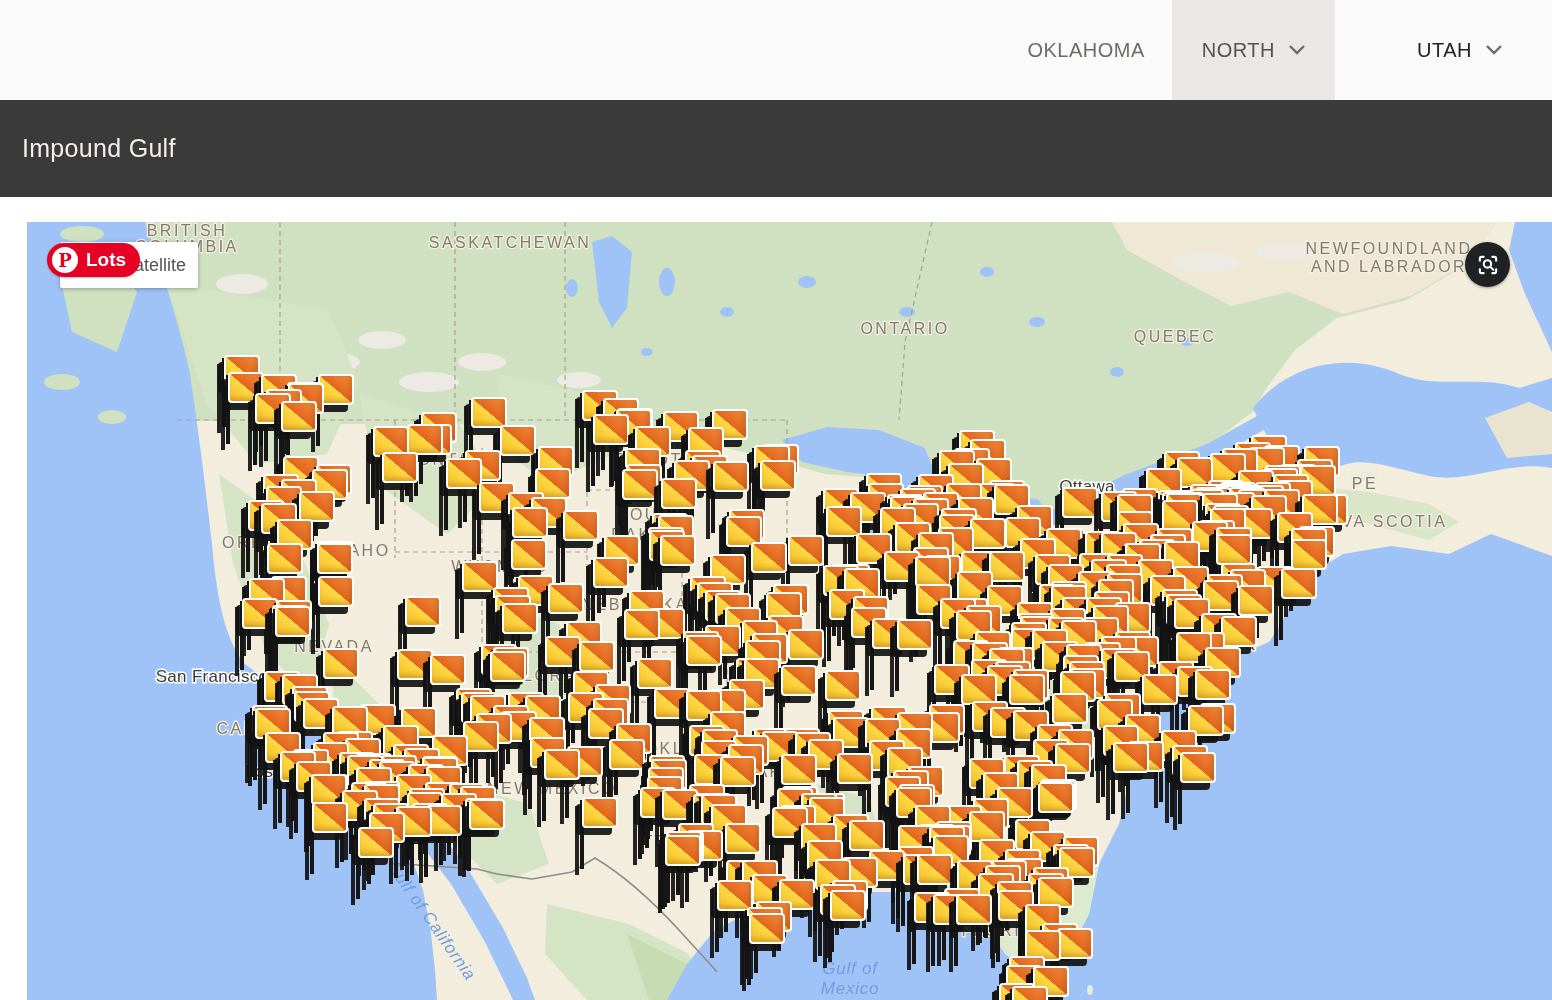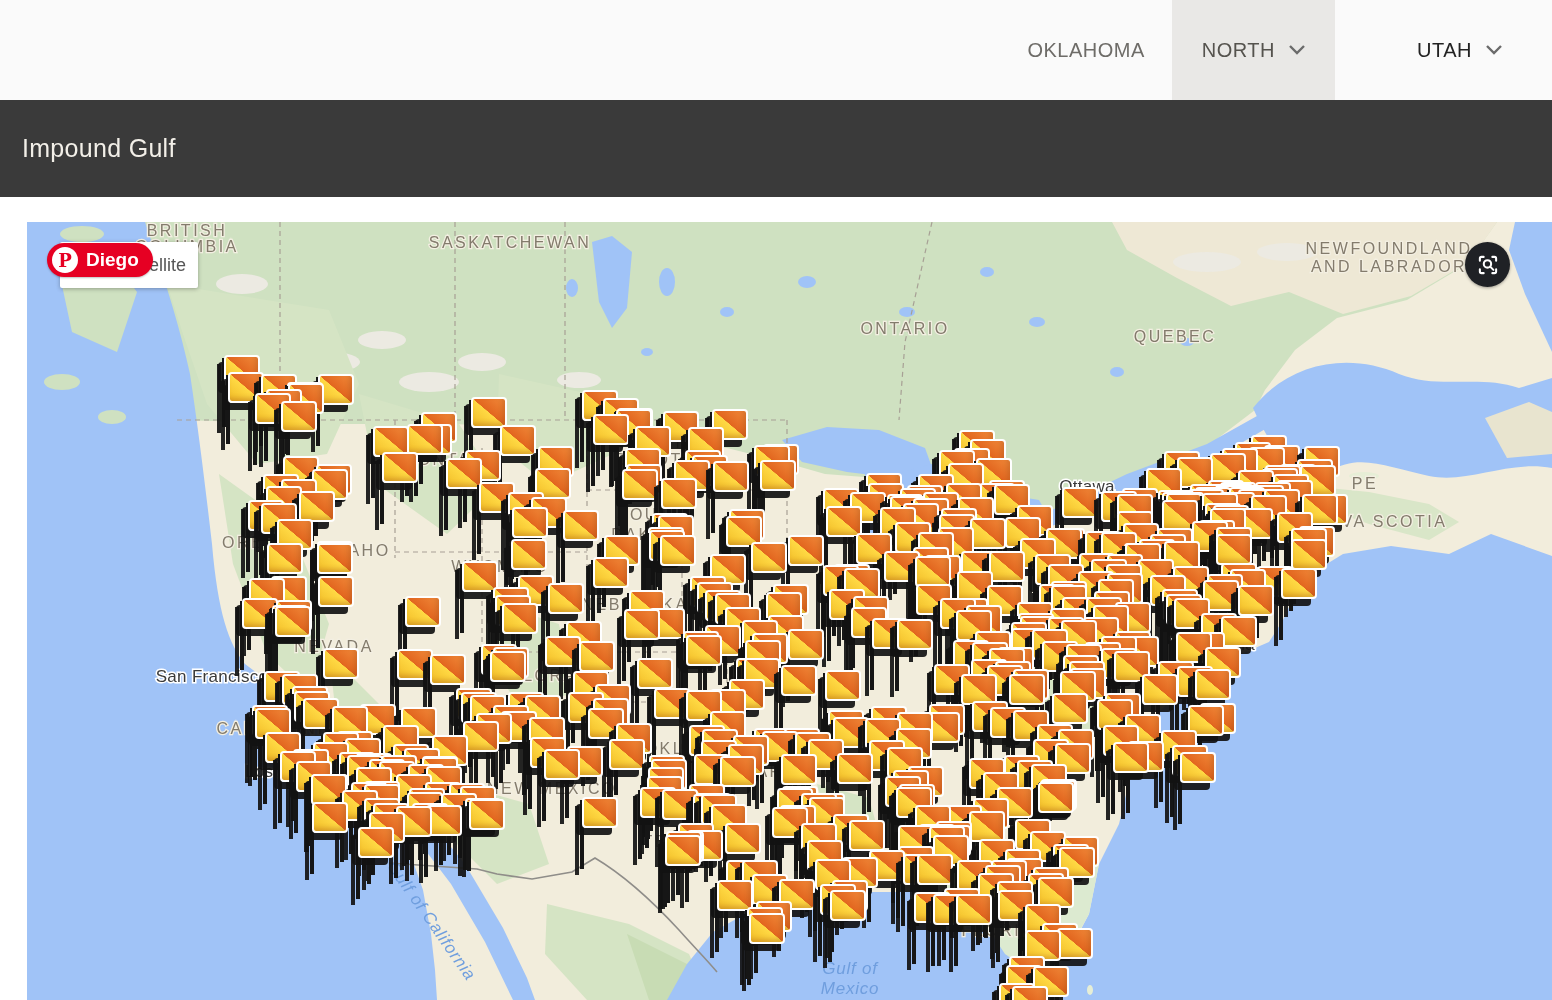--- a/index.html
+++ b/index.html
@@ -2398,21 +2398,21 @@
         <i class="pole"></i>
         <b class="cloth"></b>
       </div>
     </div>
 
   <div class="maptype">
     <span>Satellite</span>
   </div>
   <div class="pin-save">
     <span class="pin-p">P</span>
-    <span class="savelbl">Diego</span>
+    <span class="savelbl">Lots</span>
   </div>
   <div class="lens">
     <svg viewBox="0 0 24 24">
       <g fill="none" stroke="#ffffff" stroke-width="1.9" stroke-linecap="round">
         <path d="M4.5 8 V6 Q4.5 4.5 6 4.5 H8"></path>
         <path d="M16 4.5 H18 Q19.5 4.5 19.5 6 V8"></path>
         <path d="M19.5 16 V18 Q19.5 19.5 18 19.5 H16"></path>
         <path d="M8 19.5 H6 Q4.5 19.5 4.5 18 V16"></path>
         <circle cx="11.5" cy="11" r="3.4"></circle>
         <path d="M14 13.5 L17 16.5"></path>

